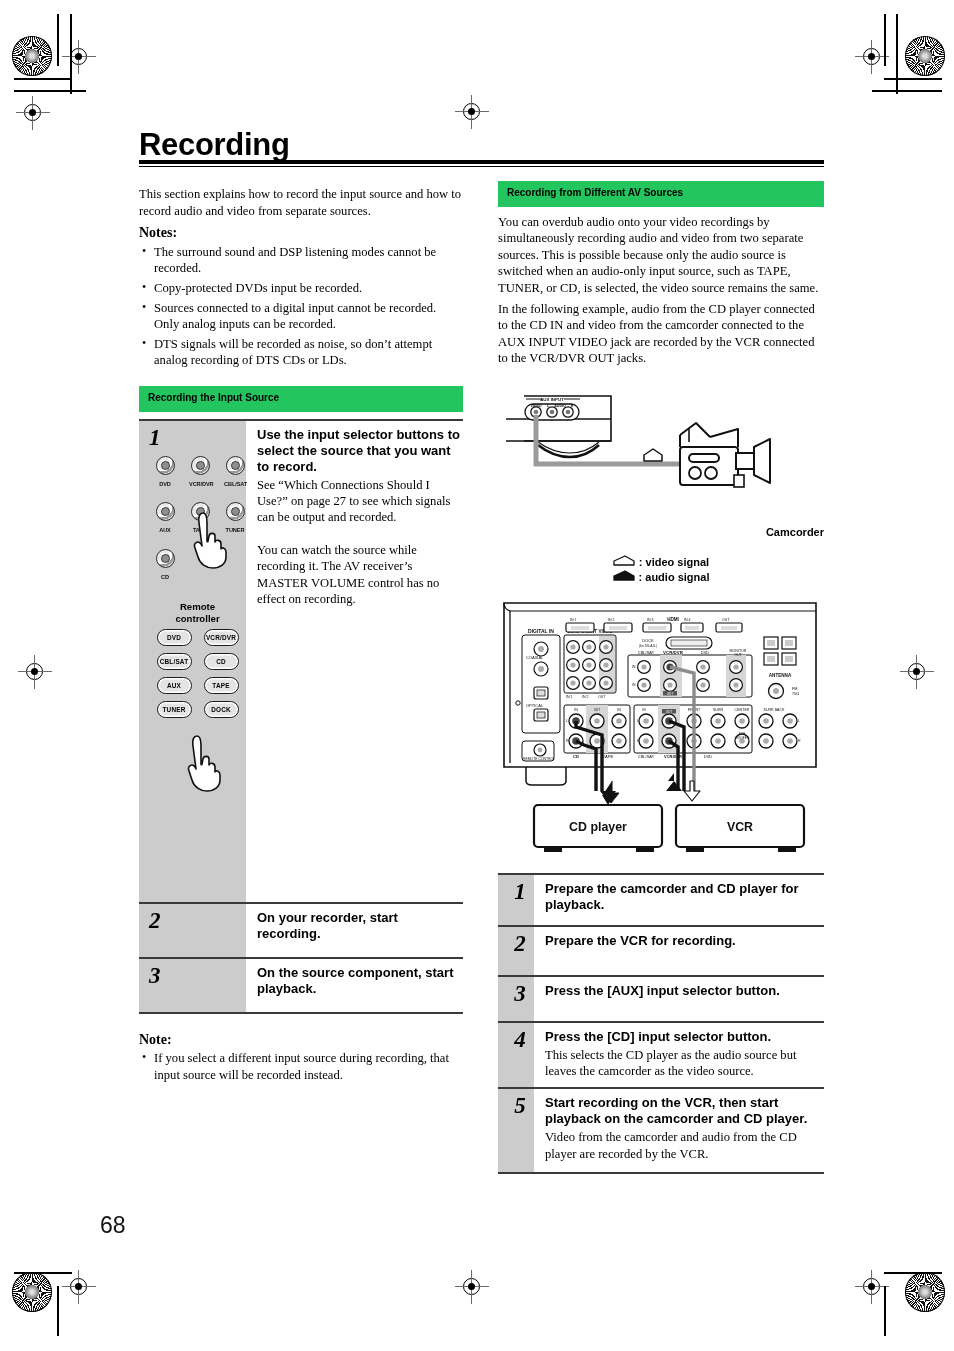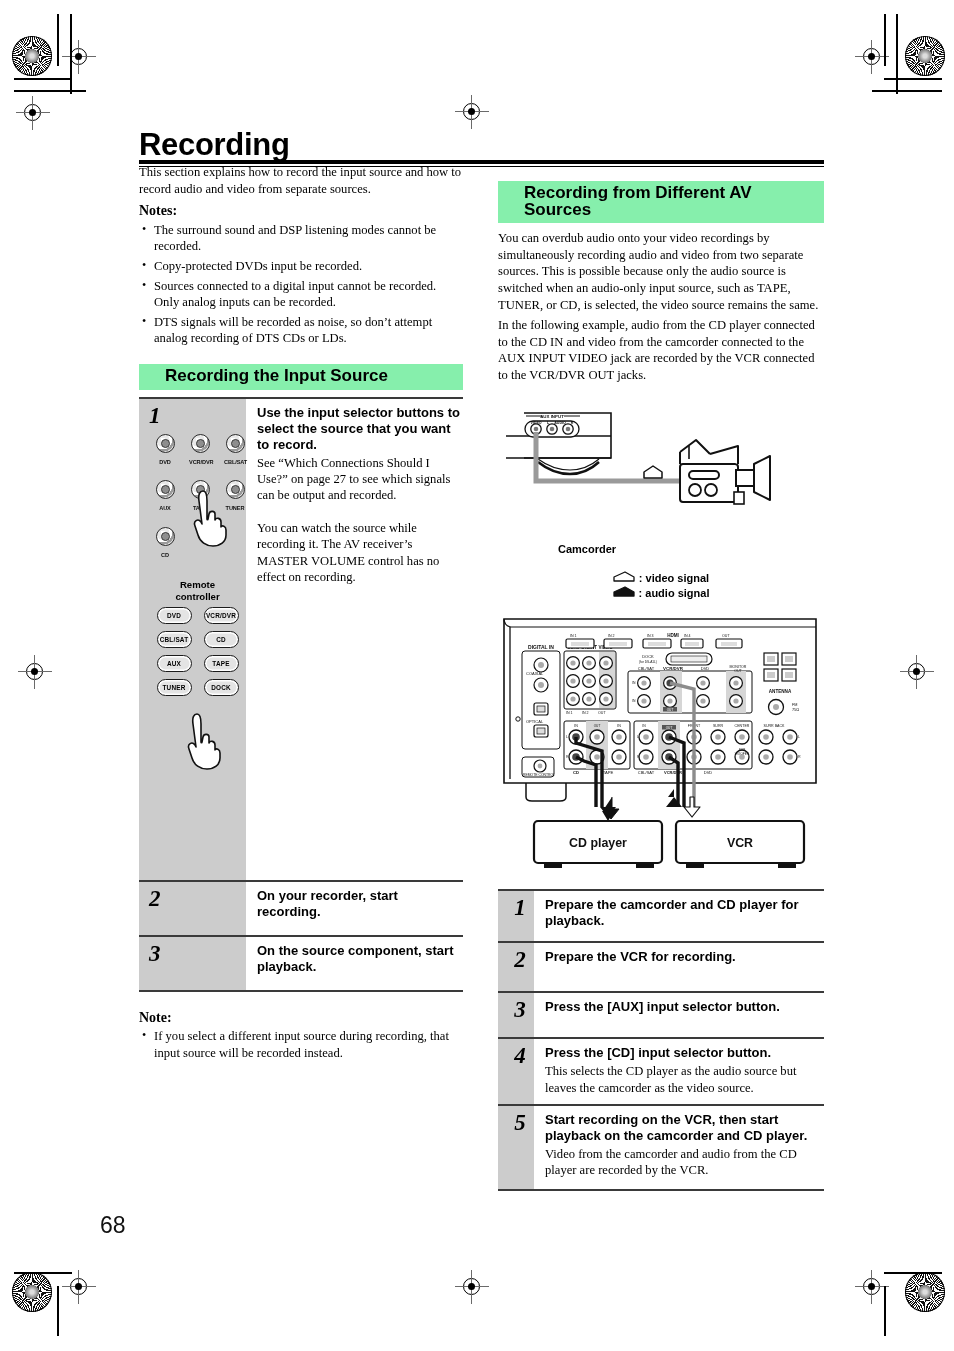--- a/index.html
+++ b/index.html
@@ -37,35 +37,35 @@
 
   h1.title{
     position:absolute;left:139px;top:127px;margin:0;
     font-family:"Liberation Sans", sans-serif;
     font-weight:bold;font-size:31px;letter-spacing:-0.3px;color:#000;
   }
   .title-rule{position:absolute;left:139px;top:160px;width:685px;height:4px;background:#000;}
   .title-rule2{position:absolute;left:139px;top:166px;width:685px;height:1px;background:#000;}
 
   .col{position:absolute;font-size:12.6px;line-height:16.6px;}
-  .col-left{left:139px;top:164px;width:324px;}
+  .col-left{left:139px;top:186px;width:324px;}
   .col-right{left:498px;top:181px;width:326px;}
 
   p{margin:0 0 0 0;text-align:left;}
   .body-p{margin-bottom:4px;}
   .notes-head{font-weight:bold;margin:6px 0 2px 0;font-size:14px;}
   ul.notes{list-style:none;margin:0;padding:0;}
   ul.notes li{position:relative;padding-left:15px;margin-bottom:3px;}
   ul.notes li:before{content:"\2022";position:absolute;left:3px;top:-1px;font-size:12px;}
 
   .sec-head{
     font-family:"Liberation Sans", sans-serif;
-    font-weight:bold;font-size:17px;
-    background:#86efac;color:#000;
-    padding:4px 9px 5px 26px;
+    font-weight:bold;font-size:10px;
+    background:#22c55e;color:#000;
+    padding:4px 9px 5px 9px;
     margin:0 0 7px 0;
   }
 
   
   .steptable{width:100%;border-collapse:collapse;margin-top:4px;}
   .steptable td{vertical-align:top;padding:0;}
   .steptable tr.srow > td{border-top:2px solid #3a3a3a;}
   .steptable tr.srow:last-child > td{border-bottom:2px solid #3a3a3a;}
   .numcell{background:#cccccc;width:86px;padding:5px 0 6px 10px !important;}
   .numcell-narrow{background:#cccccc;width:28px;padding:5px 0 6px 8px !important;text-align:center;}
@@ -112,21 +112,21 @@
     box-shadow:inset 0 0 0 1.5px #fff;
     color:#000;
   }
   .hand{position:absolute;width:46px;height:58px;}
   .hand svg{width:100%;height:100%;display:block;}
 
   
   .diagbox{position:relative;}
   .camc-cap{
     font-family:"Liberation Sans", sans-serif;
-    font-weight:bold;font-size:11px;text-align:left;
+    font-weight:bold;font-size:11px;text-align:right;
   }
   .legend{font-family:"Liberation Sans", sans-serif;font-weight:bold;font-size:11px;
     line-height:15px;text-align:center;}
   .legend div{display:flex;justify-content:center;gap:4px;}
 
   .pagenum{
     position:absolute;left:100px;top:1212px;
     font-family:"Liberation Sans", sans-serif;font-size:23px;font-weight:normal;color:#111;
   }
 </style>

